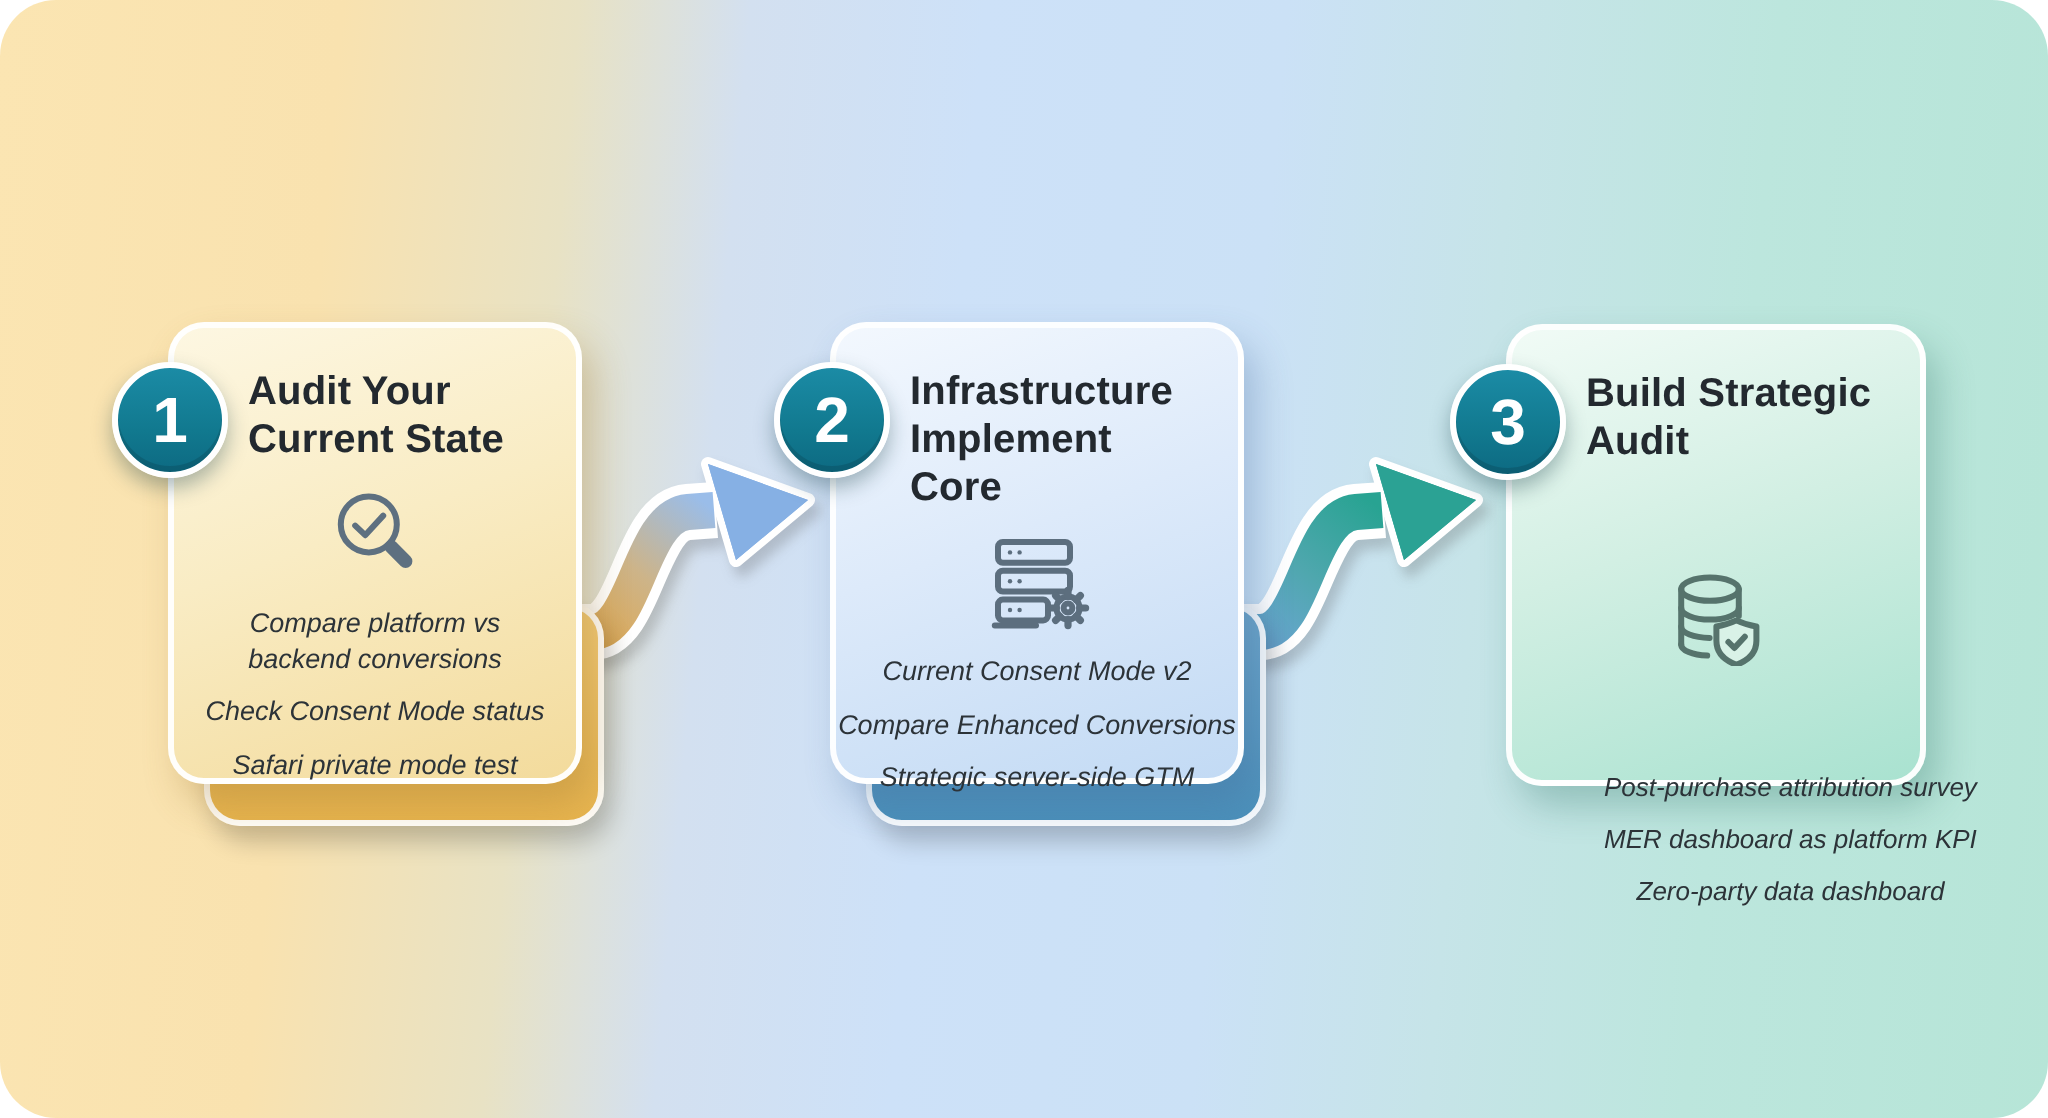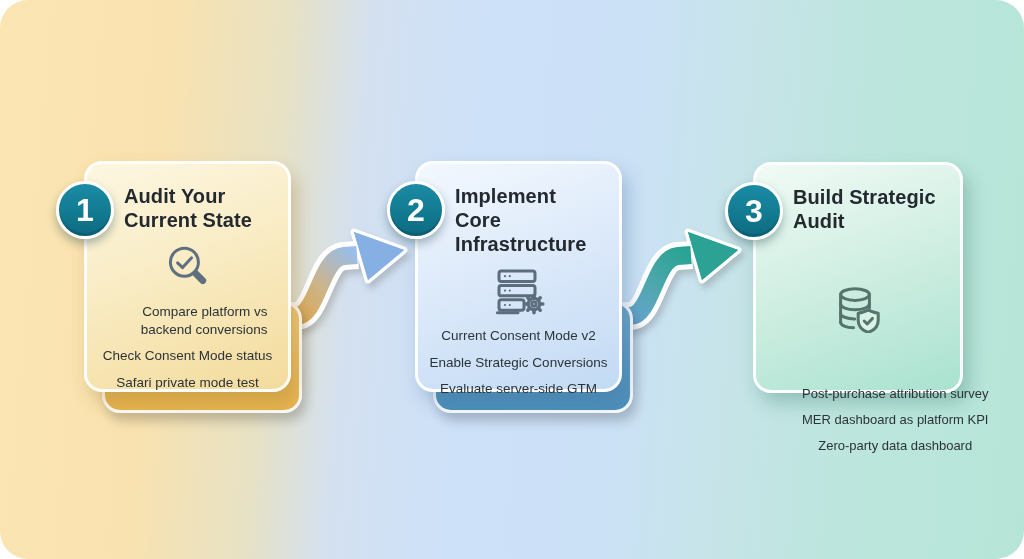--- a/index.html
+++ b/index.html
@@ -46,21 +46,21 @@
   }
 
   .card-title {
     margin:20px 12px 0 37px; font-size:20px; font-weight:bold;
     line-height:1.2; color:#23292f; letter-spacing:.1px;
   }
   .card-title span { display:block; }
   .card-icon { margin:11px auto 0; flex-shrink:0; }
   .card-items { margin:12px auto 0; display:flex; flex-direction:column; gap:9px; align-items:center; }
   .card-item {
-    font-size:13.5px; line-height:1.3; color:#2c3338; text-align:right; white-space:nowrap;
+    font-size:13.5px; line-height:1.3; color:#2c3338; text-align:center; white-space:nowrap;font-style:italic;
   }
   .card-item.wrap { white-space:normal; max-width:160px; }
   .items-sm .card-item { font-size:13px;padding-left:46px; }
 </style>
 </head>
 <body>
 
 <div class="stage">
   <div class="bg"></div>
 
@@ -110,22 +110,22 @@
         <div class="card-item">Safari private mode test</div>
       </div>
     </div>
     <div class="num-circle">1</div>
   </div>
 
   <div class="card-group" style="left:415px; top:161px;">
     <div class="card-back back-2"></div>
     <div class="card card-2">
       <div class="card-title">
+        <span>Infrastructure</span>
         <span>Implement Core</span>
-        <span>Infrastructure</span>
       </div>
       <svg class="card-icon" width="52" height="48" viewBox="0 0 26 24" fill="none" stroke="#5c6e7e" stroke-width="1.5" stroke-linecap="round" stroke-linejoin="round">
         <rect x="3" y="2" width="18" height="5.2" rx="1.2"></rect>
         <rect x="3" y="9.2" width="18" height="5.2" rx="1.2"></rect>
         <rect x="3" y="16.4" width="12.5" height="5.2" rx="1.2"></rect>
         <line x1="2.2" y1="22.9" x2="12.5" y2="22.9"></line>
         <circle cx="6" cy="4.6" r="0.55" fill="#5c6e7e" stroke="none"></circle>
         <circle cx="8.4" cy="4.6" r="0.55" fill="#5c6e7e" stroke="none"></circle>
         <circle cx="6" cy="11.8" r="0.55" fill="#5c6e7e" stroke="none"></circle>
         <circle cx="8.4" cy="11.8" r="0.55" fill="#5c6e7e" stroke="none"></circle>
@@ -139,22 +139,22 @@
           <line x1="20.5" y1="21.4" x2="20.5" y2="22.9"></line>
           <line x1="18.45" y1="20.55" x2="17.4" y2="21.6"></line>
           <line x1="17.6" y1="18.5" x2="16.1" y2="18.5"></line>
           <line x1="18.45" y1="16.45" x2="17.4" y2="15.4"></line>
           <line x1="20.5" y1="15.6" x2="20.5" y2="14.1"></line>
           <line x1="22.55" y1="16.45" x2="23.6" y2="15.4"></line>
         </g>
       </svg>
       <div class="card-items">
         <div class="card-item">Current Consent Mode v2</div>
-        <div class="card-item">Enable Strategic Conversions</div>
-        <div class="card-item">Evaluate server-side GTM</div>
+        <div class="card-item">Compare Enhanced Conversions</div>
+        <div class="card-item">Strategic server-side GTM</div>
       </div>
     </div>
     <div class="num-circle">2</div>
   </div>
 
   <div class="card-group" style="left:753px; top:162px; width:210px;">
     <div class="card card-3">
       <div class="card-title">
         <span>Build Strategic</span>
         <span>Audit</span>

